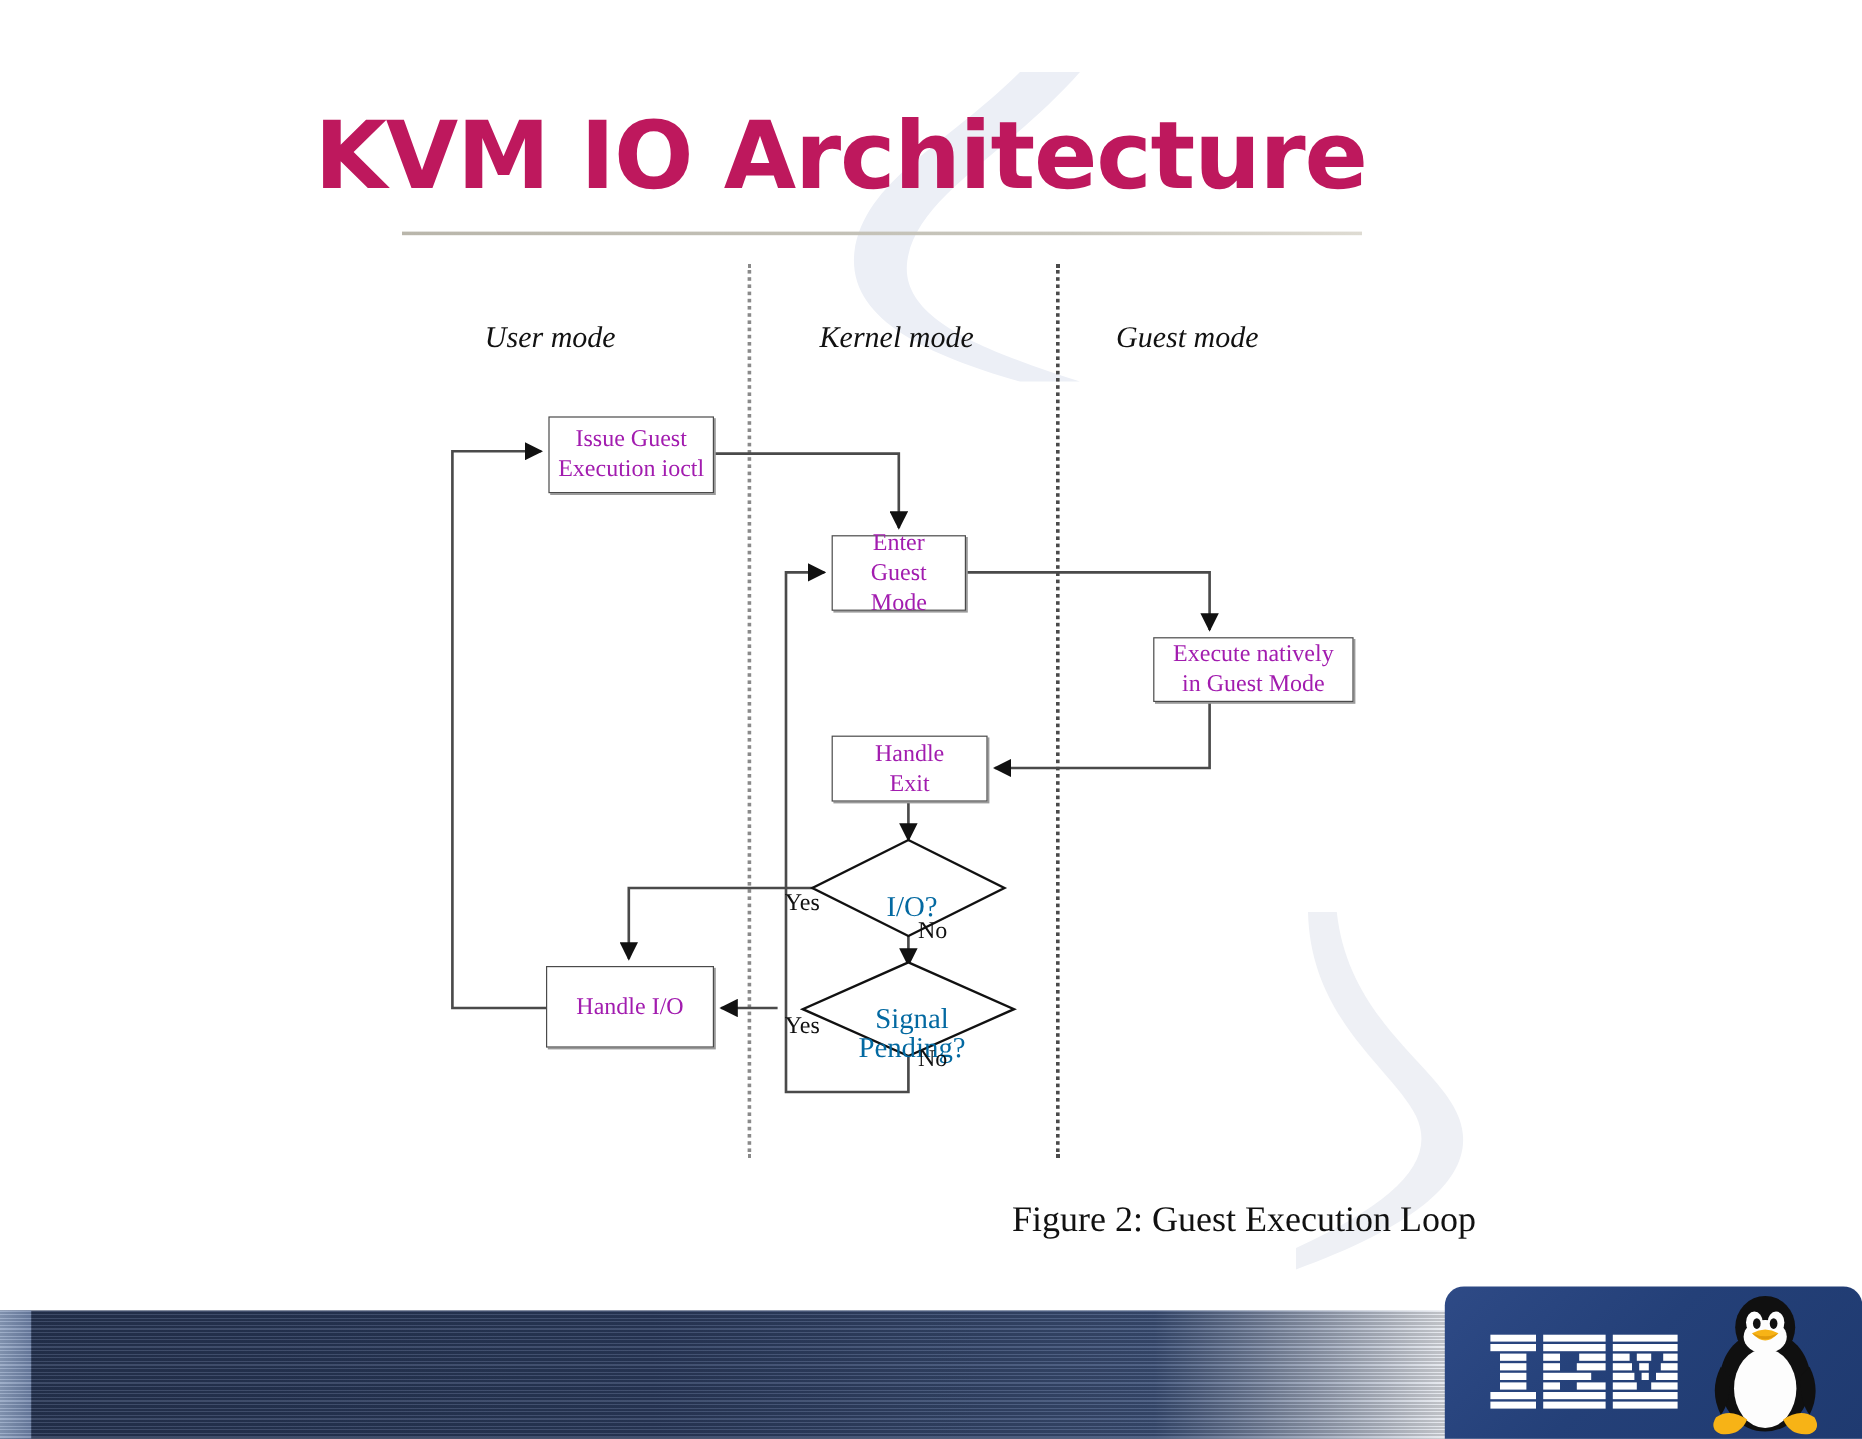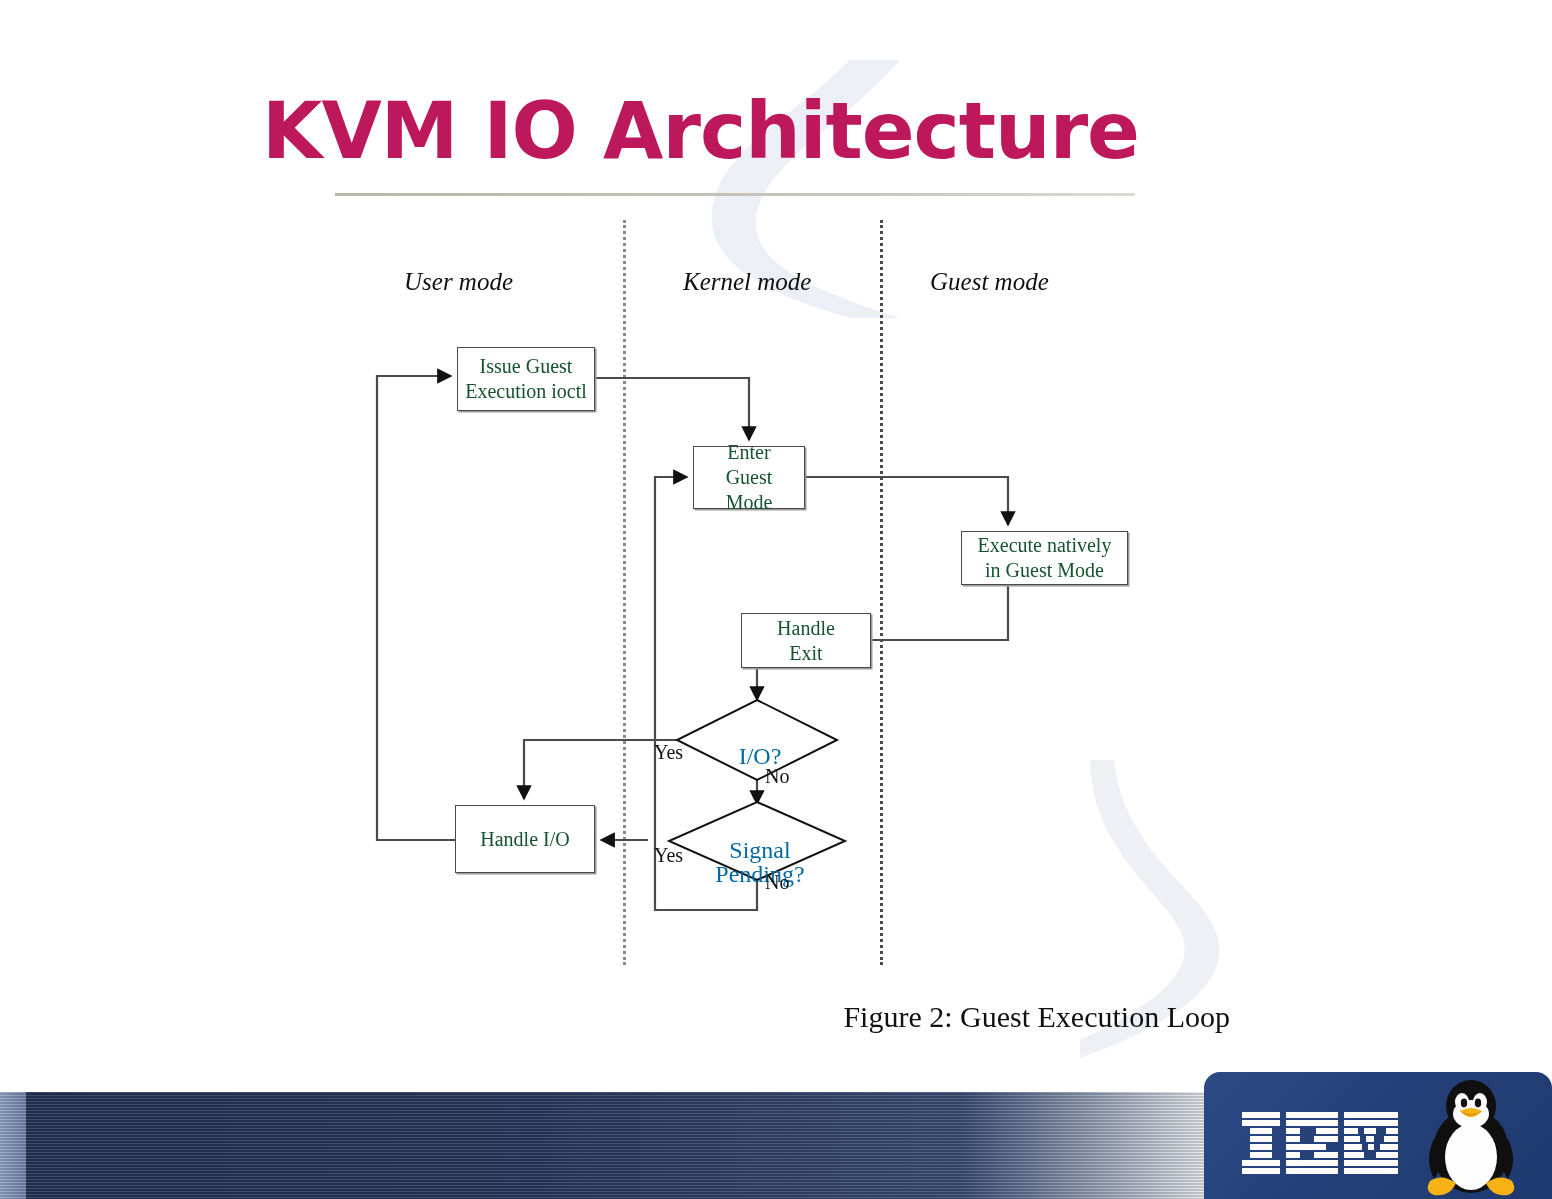--- a/index.html
+++ b/index.html
@@ -83,29 +83,29 @@
     box-sizing: border-box;
     border: 1.5px solid #4a4a4a;
     background: #ffffff;
     display: flex;
     flex-direction: column;
     align-items: center;
     justify-content: center;
     font-family: "Liberation Serif", serif;
     font-size: 20px;
     line-height: 25px;
-    color: #14532d;
+    color: #a21caf;
     text-align: center;
     white-space: pre-line;
     box-shadow: 1.5px 1.5px 0 #9a9a9a;
   }
   #node-issue   { left: 457px; top: 347px; width: 138px; height: 64px; }
   #node-enter   { left: 693px; top: 446px; width: 112px; height: 63px; }
   #node-execute { left: 925px; top: 531px; width: 167px; height: 54px; margin-left: 36px; }
-  #node-exit    { left: 693px; top: 613px; width: 130px; height: 55px; margin-left: 48px; }
+  #node-exit    { left: 693px; top: 613px; width: 130px; height: 55px; }
   #node-io      { left: 455px; top: 805px; width: 140px; height: 68px; }
 
   .diamond-label {
     position: absolute;
     font-family: "Liberation Serif", serif;
     font-size: 24px;
     line-height: 24px;
     color: #0369a1;
     text-align: center;
     white-space: pre-line;

